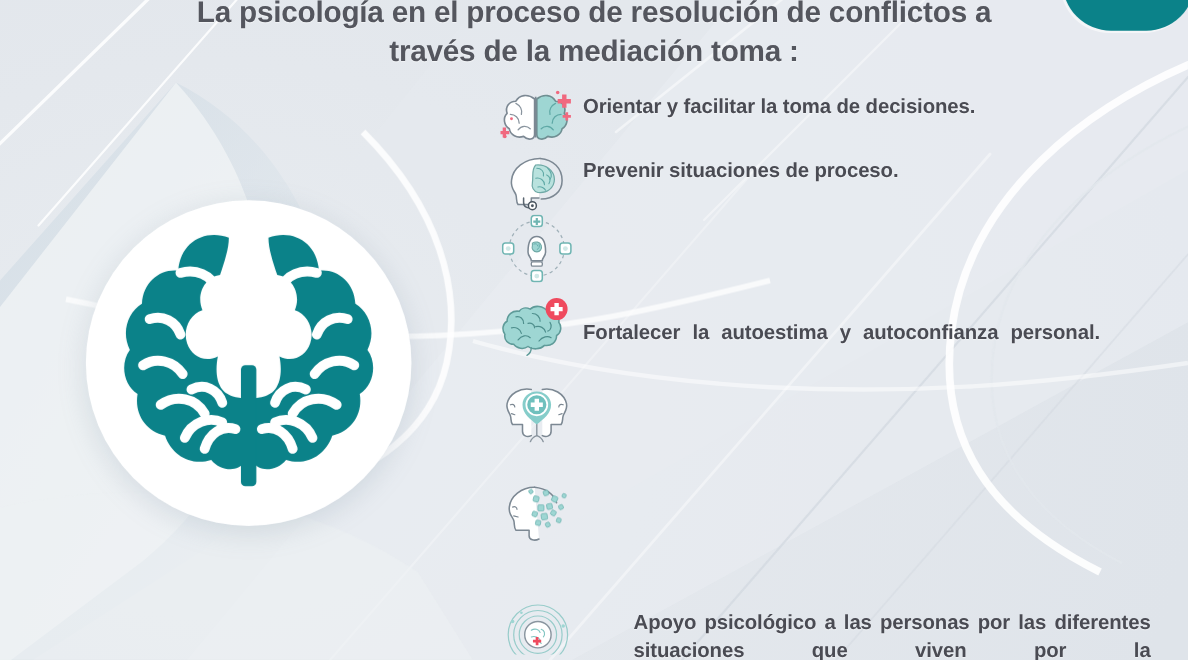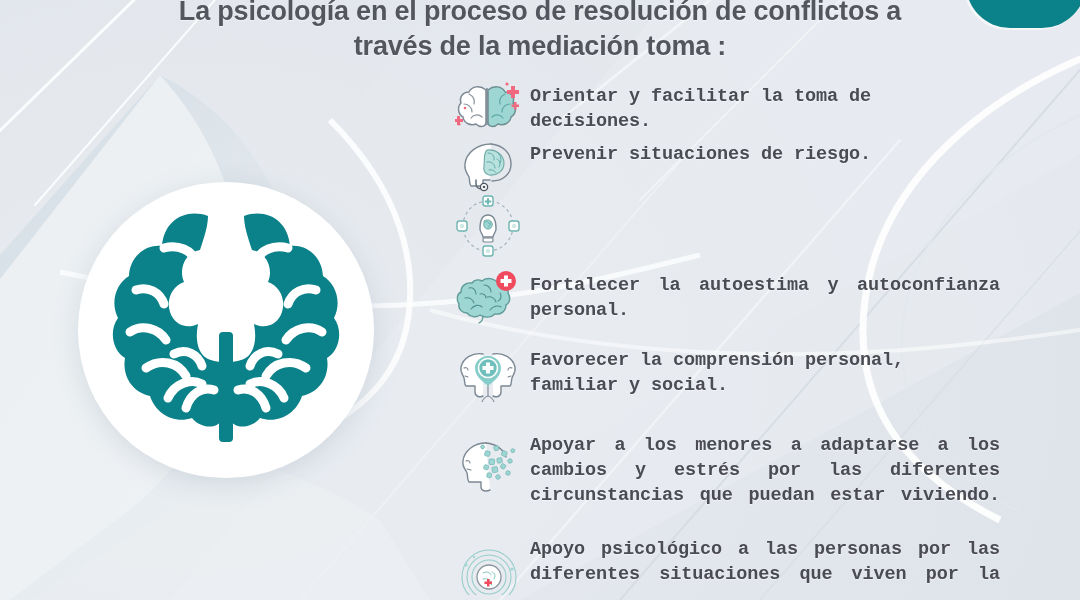--- a/index.html
+++ b/index.html
@@ -51,38 +51,38 @@
   }
   .logo-disc{
     position:absolute;inset:0;border-radius:50%;
     background:#ffffff;
     box-shadow:0 6px 26px rgba(120,140,160,.22);
   }
   .logo-svg{position:absolute;left:34px;top:30px;width:228px;height:236px;}
 
   
   .list{position:absolute;left:446px;top:82px;width:600px;}
-  .row{position:relative;display:flex;align-items:flex-start;font-family:Liberation Mono, monospace;}
+  .row{position:relative;display:flex;align-items:flex-start;}
   .row-icon{
     width:84px;flex:0 0 84px;
     display:flex;justify-content:center;align-items:flex-start;
   }
   .row-icon svg{display:block;}
   .row-text{
     flex:1 1 auto;
     color:#4a4b53;
     font-size:18.5px;
     font-weight:bold;
     line-height:25px;
     letter-spacing:-0.1px;
     padding-top:2px;
     max-width:470px;
     text-shadow:0 1px 1px rgba(255,255,255,.5);
   }
-  .row-text.just{text-align:justify;}
+  .row-text.just{text-align:justify;margin-top:16px;}
   .row-text.just::after{content:"";display:inline-block;width:100%;}
 </style>
 </head>
 <body>
 
 <div id="stage">
 
   <div class="bg-base"></div>
 
   <svg class="bg-svg" viewBox="0 0 1080 600" preserveAspectRatio="none" aria-hidden="true">
@@ -231,21 +231,21 @@
             <path d="M41,13 C44,16 45,20 43,23"></path>
             <path d="M30,22 C34,21 38,24 38,28"></path>
             <path d="M42,27 C44,24 43,20 40,19"></path>
             <path d="M32,30 C35,29 38,31 39,33"></path>
           </g>
           <path d="M19,40 L19,44 C19,48 23,50 26,48" fill="none" stroke="#5b6670" stroke-width="1.4" stroke-linecap="round"></path>
           <circle cx="27" cy="47" r="3.6" fill="#ffffff" stroke="#4b5660" stroke-width="1.4"></circle>
           <circle cx="27" cy="47" r="1.3" fill="#4b5660"></circle>
         </svg>
       </div>
-      <div class="row-text">Prevenir situaciones de riesgo.</div>
+      <div class="row-text">Prevenir situaciones de proceso.</div>
     </div>
 
     <div class="row" style="height:76px;">
       <div class="row-icon">
         <svg width="64" height="62" viewBox="0 0 64 62" aria-hidden="true">
           <circle cx="32" cy="31" r="25" fill="none" stroke="#9fb0b8" stroke-width="1.1" stroke-dasharray="3 3"></circle>
           <path d="M24,34 C24,25 27,20 32,20 C37,20 40,25 40,34 C40,38 37,39 37,42
                    L27,42 C27,39 24,38 24,34 Z" fill="#ffffff" stroke="#7c8893" stroke-width="1.4"></path>
           <rect x="27" y="43" width="10" height="4" rx="1.4" fill="#ffffff" stroke="#7c8893" stroke-width="1.2"></rect>
           <path d="M28,26 C31,24 35,25 36,28 C37,31 35,34 32,34 C29,34 27,31 28,28 Z" fill="#9ed6d3" stroke="#6fa9a6" stroke-width="1"></path>
@@ -316,21 +316,20 @@
 
           <path d="M33,10 C26,10 20,15 20,22 C20,30 27,35 33,40 C39,35 46,30 46,22
                    C46,15 40,10 33,10 Z" fill="#7fcac7" opacity=".95"></path>
           <circle cx="33" cy="22" r="9.5" fill="#6fc0bd" stroke="#ffffff" stroke-width="1.6"></circle>
           <path d="M31,16.5 h4 v3.5 h3.5 v4 h-3.5 v3.5 h-4 v-3.5 h-3.5 v-4 h3.5 z" fill="#ffffff"></path>
           <path d="M33,40 L33,50" stroke="#8a959f" stroke-width="1.3" stroke-linecap="round"></path>
           <path d="M33,50 C30,51 28,53 27,56" stroke="#8a959f" stroke-width="1.2" fill="none" stroke-linecap="round"></path>
           <path d="M33,50 C36,51 38,53 39,56" stroke="#8a959f" stroke-width="1.2" fill="none" stroke-linecap="round"></path>
         </svg>
       </div>
-      <div class="row-text">Favorecer la comprensión personal, familiar y social.</div>
     </div>
 
     <div class="row" style="height:104px;">
       <div class="row-icon">
         <svg width="64" height="62" viewBox="0 0 64 62" aria-hidden="true">
           <path d="M30,12 C18,12 8,20 7,30 C6,36 10,39 11,42 C12,45 11,49 13,51 L25,51
                    L25,56 C25,60 30,61 34,59" fill="#ffffff" stroke="#7c8893" stroke-width="1.4" stroke-linejoin="round" stroke-linecap="round"></path>
           <path d="M30,12 C40,13 47,18 50,26" fill="none" stroke="#7c8893" stroke-width="1.4" stroke-linecap="round" stroke-dasharray="0"></path>
           <g stroke="#7c8893" stroke-width="1.1" fill="none" stroke-linecap="round">
             <path d="M10,30 C12,29 14,30 14,32"></path>
@@ -348,24 +347,23 @@
             <rect x="45" y="33" width="4.5" height="4.5" rx="1" transform="rotate(30 47 35)"></rect>
             <rect x="52" y="28" width="4" height="4" rx="1" transform="rotate(-22 54 30)"></rect>
             <rect x="31" y="42" width="4.5" height="4.5" rx="1" transform="rotate(10 33 44)"></rect>
             <rect x="40" y="44" width="4" height="4" rx="1" transform="rotate(-25 42 46)"></rect>
             <rect x="50" y="40" width="4" height="4" rx="1" transform="rotate(15 52 42)"></rect>
             <rect x="25" y="14" width="3.5" height="3.5" rx="1" transform="rotate(-30 27 16)"></rect>
             <rect x="55" y="18" width="3.5" height="3.5" rx="1" transform="rotate(18 57 20)"></rect>
           </g>
         </svg>
       </div>
-      <div class="row-text just">Apoyar a los menores a adaptarse a los cambios y estrés por las diferentes circunstancias que puedan estar viviendo.</div>
-    </div>
-
-    <div class="row" style="height:60px;">
+    </div>
+
+    <div class="row" style="height:60px;justify-content:space-between;">
       <div class="row-icon">
         <svg width="64" height="60" viewBox="0 0 64 60" aria-hidden="true">
           <g fill="none" stroke="#8fc9c6" stroke-width="1.1" opacity=".9">
             <circle cx="33" cy="42" r="27"></circle>
             <circle cx="33" cy="42" r="22"></circle>
             <circle cx="33" cy="42" r="17"></circle>
           </g>
           <circle cx="33" cy="42" r="12" fill="#ffffff" stroke="#8a959f" stroke-width="1.3"></circle>
           <g stroke="#7fc4c0" stroke-width="1" fill="none" stroke-linecap="round">
             <path d="M27,38 C30,36 34,37 35,40"></path>

